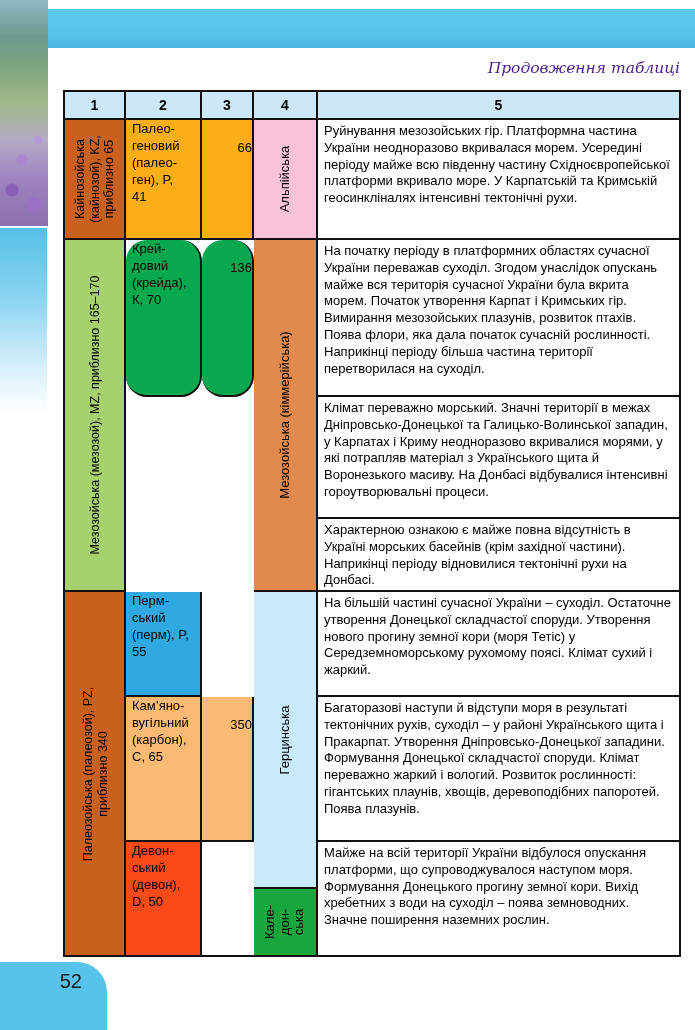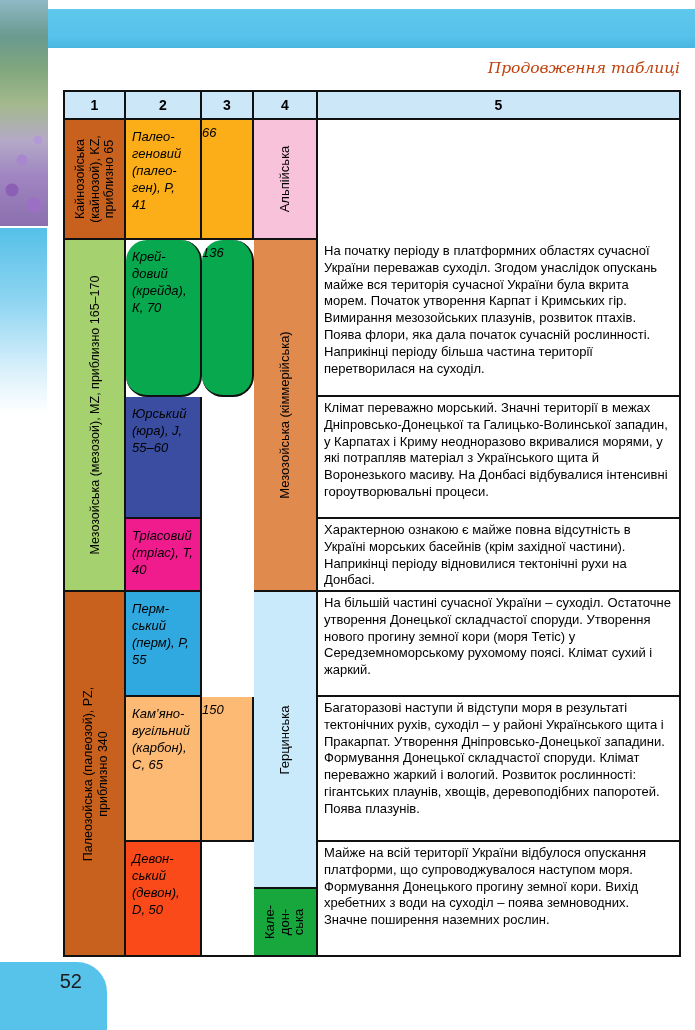--- a/index.html
+++ b/index.html
@@ -38,21 +38,21 @@
     padding:8px 25px 0 0;
     font-size:20px;
     color:#1c1c1c;
   }
 
   .continuation-label {
     position:absolute; top:59px; right:15px;
     font-family:"DejaVu Serif","Liberation Serif",serif;
     font-style:italic;
     font-size:15.5px;
-    color:#c2410c;
+    color:#4c1d95;
   }
 
   
   .geo-table {
     position:absolute; left:63px; top:90px; width:618px;
     display:grid;
     grid-template-columns:61px 76px 52px 64px 1fr;
     grid-template-rows:28px 120px 157px 122px 73px 105px 145px 47px 66px;
     border:2px solid #111;
     background:#fff;
@@ -66,22 +66,22 @@
     overflow:hidden;
   }
   .last-col { border-right:none; }
   .last-row { border-bottom:none; }
 
   .hdr {
     background:#cbe7f8;
     display:flex; align-items:center; justify-content:center;
     font-weight:bold; font-size:14px;
   }
-  .pname { padding:8px 4px 0 6px; white-space:pre-line;font-style:italic; }
-  .pstart { padding-top:4px; text-align:left; white-space:pre-line;font-style:italic; }
+  .pname { padding:0 4px 0 6px; white-space:pre-line; }
+  .pstart { padding-top:19px; text-align:right; white-space:pre-line; }
   .pdesc { padding:3px 4px 0 6px; font-size:13px; line-height:16.8px; background:#fff; }
 
   .vcell { }
   .vtext {
     position:absolute; top:50%; left:50%;
     transform:translate(-50%,-50%) rotate(-90deg);
     text-align:center;
     white-space:nowrap;
     font-size:13px;
     line-height:14.5px;
@@ -137,55 +137,50 @@
 
   <div class="cell pname c-p0" style="grid-area:2/2/3/3">Палео-
 геновий
 (палео-
 ген), P,
 41</div>
   <div class="cell pstart c-p0" style="grid-area:2/3/3/4">66</div>
   <div class="cell vcell c-f0" style="grid-area:2/4/3/5">
     <div class="vtext" style="width:112px">Альпійська</div>
   </div>
+  <div class="cell pdesc last-col" style="grid-area:2/5/3/6">Руйнування мезозойських гір. Платформна частина України неодноразово вкривалася морем. Усередині періоду майже всю південну частину Східноєвропейської платформи вкривало море. У Карпатській та Кримській геосинкліналях інтенсивні тектонічні рухи.</div>
 
   <div class="cell pname c-p1" style="grid-area:3/2/4/3">Крей-
 довий
 (крейда),
 К, 70</div>
   <div class="cell pstart c-p1" style="grid-area:3/3/4/4">136</div>
   <div class="cell vcell c-f1" style="grid-area:3/4/6/5">
     <div class="vtext" style="width:346px">Мезозойська (кіммерійська)</div>
   </div>
   <div class="cell pdesc last-col" style="grid-area:3/5/4/6">На початку періоду в платформних областях сучасної України переважав суходіл. Згодом унаслідок опускань майже вся територія сучасної України була вкрита морем. Початок утворення Карпат і Кримських гір. Вимирання мезозойських плазунів, розвиток птахів. Поява флори, яка дала початок сучасній рослинності. Наприкінці періоду більша частина території перетворилася на суходіл.</div>
 
-  <div class="cell pname c-p2" style="grid-area:4/2/5/3">Юрський
-(юра), J,
-55–60</div>
   <div class="cell pdesc last-col" style="grid-area:4/5/5/6">Клімат переважно морський. Значні території в межах Дніпровсько-Донецької та Галицько-Волинської западин, у Карпатах і Криму неодноразово вкривалися морями, у які потрапляв матеріал з Українського щита й Воронезького масиву. На Донбасі відбувалися інтенсивні гороутворювальні процеси.</div>
 
-  <div class="cell pname c-p3" style="grid-area:5/2/6/3">Тріасовий
-(тріас), Т,
-40</div>
   <div class="cell pdesc last-col" style="grid-area:5/5/6/6">Характерною ознакою є майже повна відсутність в Україні морських басейнів (крім західної частини). Наприкінці періоду відновилися тектонічні рухи на Донбасі.</div>
 
   <div class="cell pname c-p4" style="grid-area:6/2/7/3">Перм-
 ський
 (перм), P,
 55</div>
   <div class="cell vcell c-f2" style="grid-area:6/4/9/5">
     <div class="vtext" style="width:290px">Герцинська</div>
   </div>
   <div class="cell pdesc last-col" style="grid-area:6/5/7/6">На більшій частині сучасної України – суходіл. Остаточне утворення Донецької складчастої споруди. Утворення нового прогину земної кори (моря Тетіс) у Середземноморському рухомому поясі. Клімат сухий і жаркий.</div>
 
   <div class="cell pname c-p5" style="grid-area:7/2/8/3">Кам’яно-
 вугільний
 (карбон),
 С, 65</div>
-  <div class="cell pstart c-p5" style="grid-area:7/3/8/4">150</div>
+  <div class="cell pstart c-p5" style="grid-area:7/3/8/4">350</div>
   <div class="cell pdesc last-col" style="grid-area:7/5/8/6">Багаторазові наступи й відступи моря в результаті тектонічних рухів, суходіл – у районі Українського щита і Пракарпат. Утворення Дніпровсько-Донецької западини. Формування Донецької складчастої споруди. Клімат переважно жаркий і вологий. Розвиток рослинності: гігантських плаунів, хвощів, деревоподібних папоротей. Поява плазунів.</div>
 
   <div class="cell pname c-p6 last-row" style="grid-area:8/2/10/3">Девон-
 ський
 (девон),
 D, 50</div>
   <div class="cell vcell c-f3 last-row" style="grid-area:9/4/10/5">
     <div class="vtext wrap" style="width:58px">Кале-
 дон-
 ська</div>

